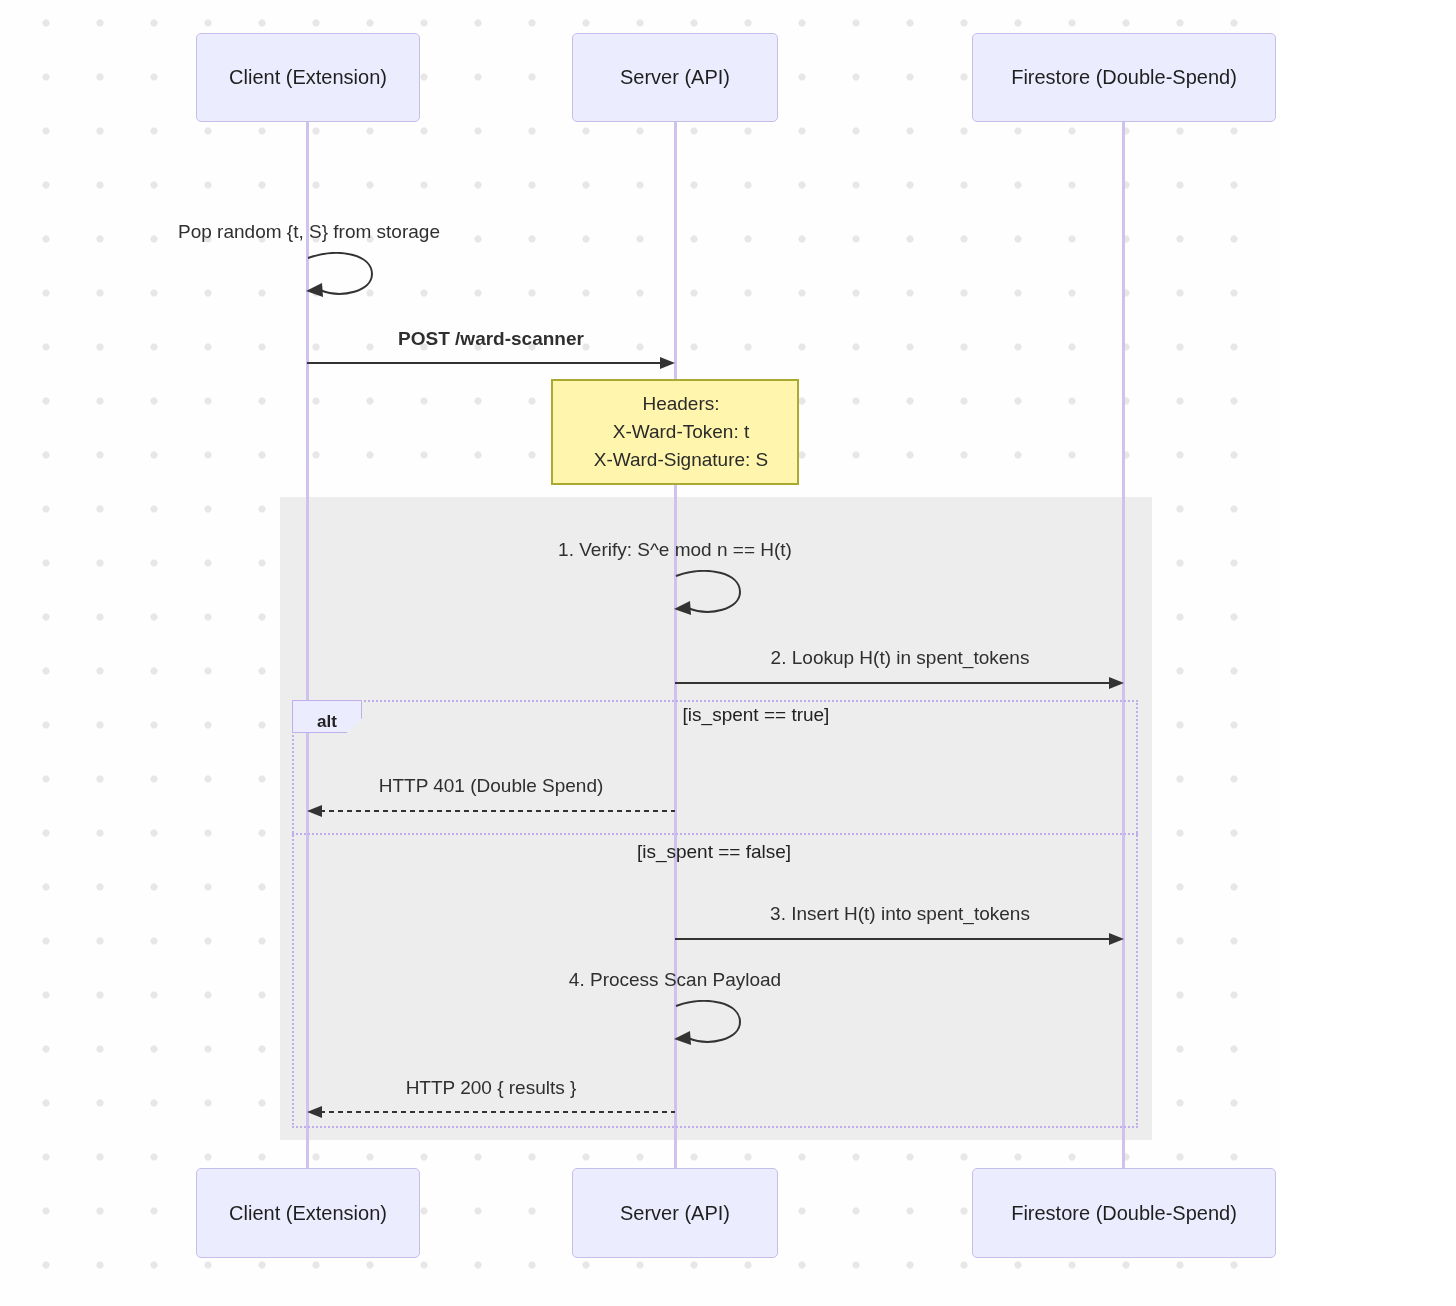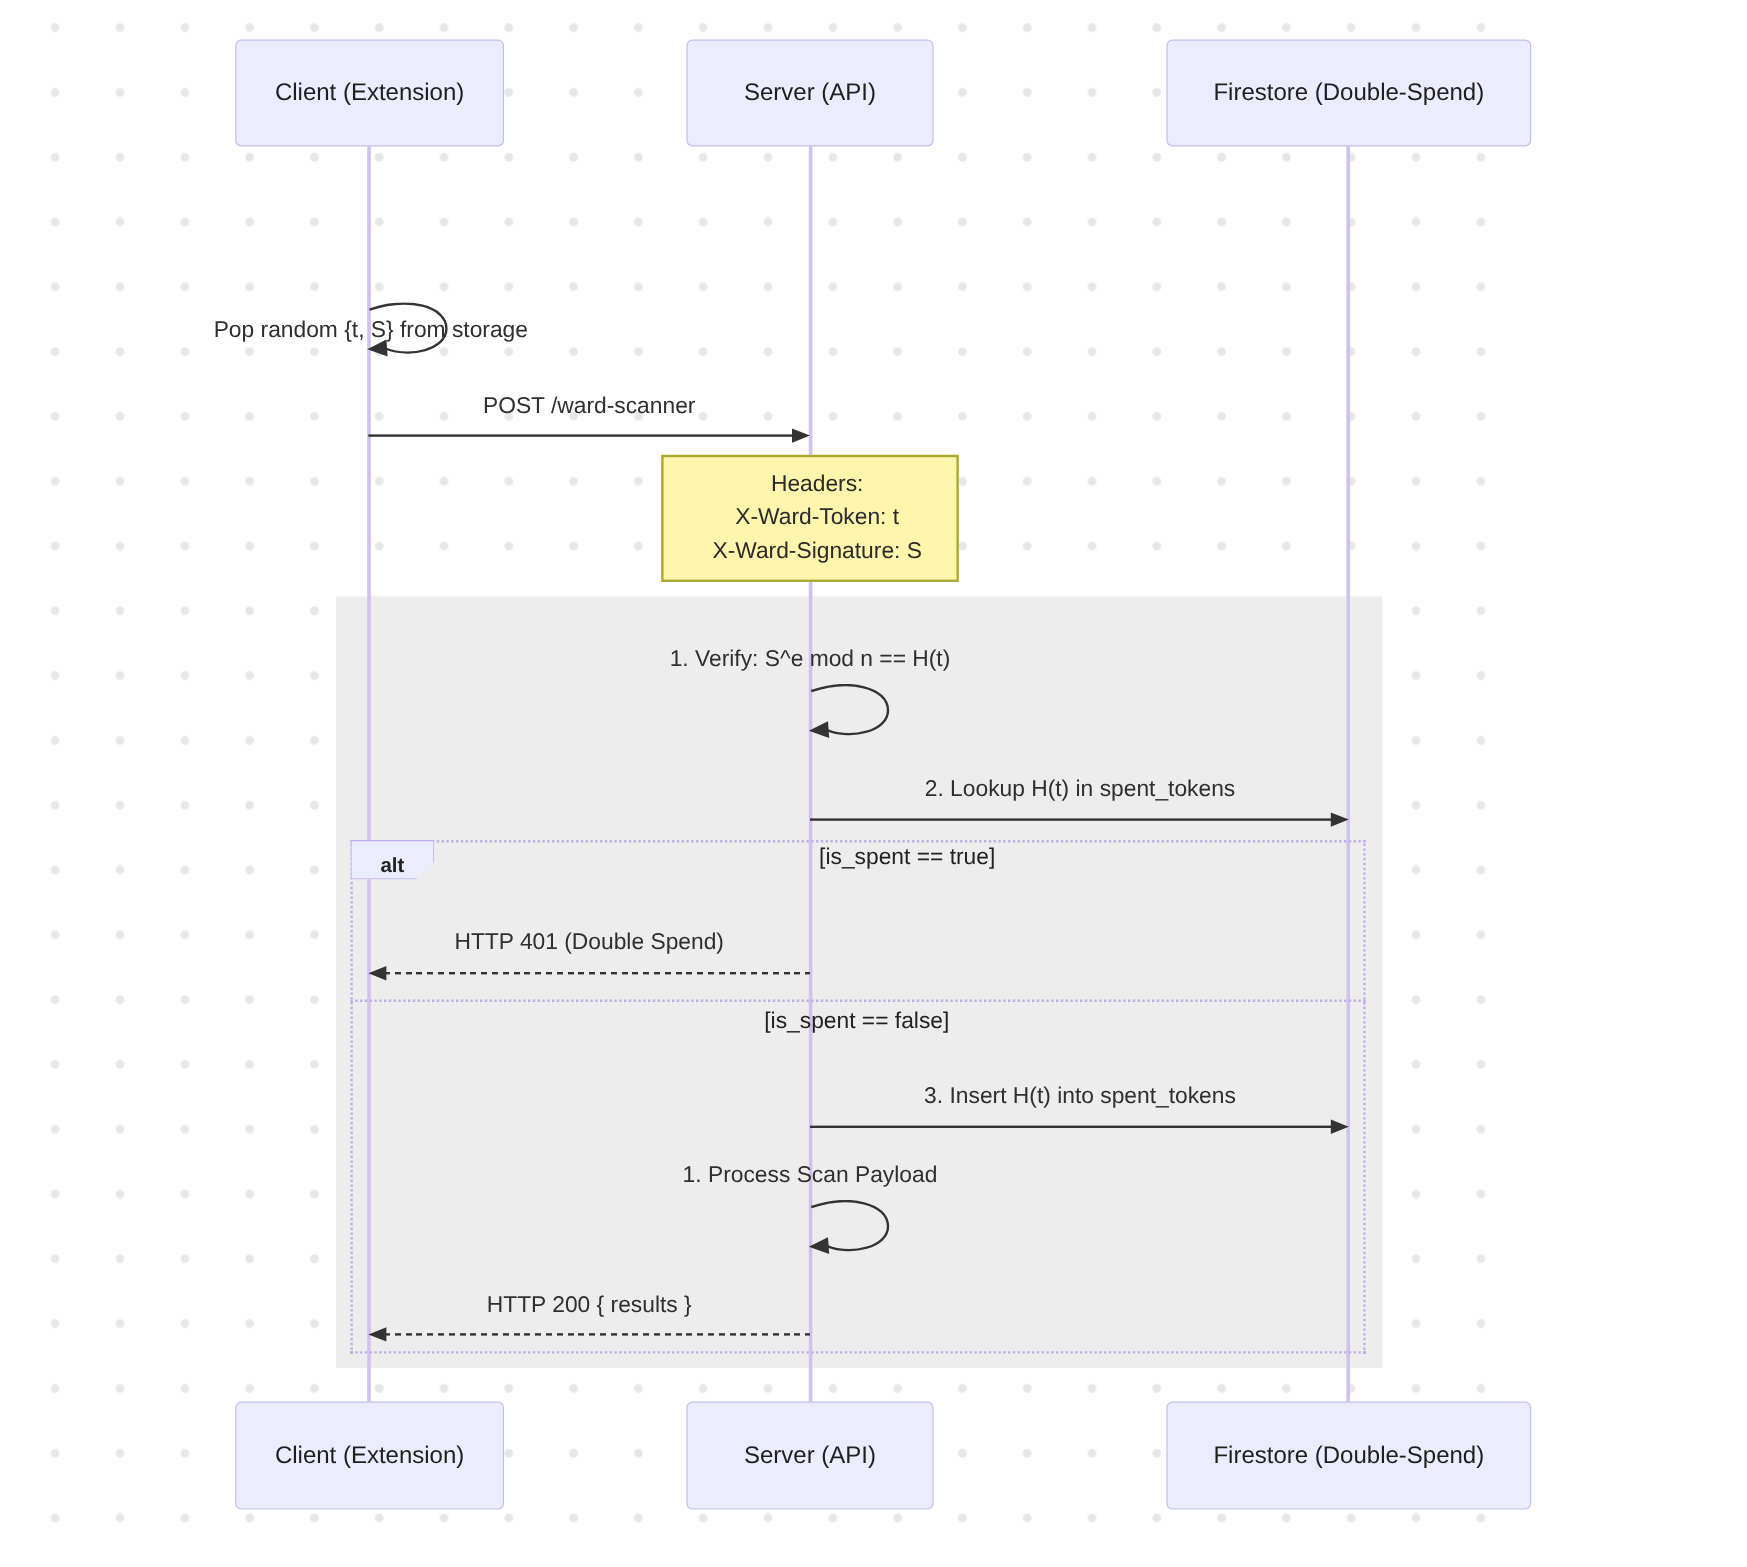--- a/index.html
+++ b/index.html
@@ -61,27 +61,27 @@
     <span>Client (Extension)</span>
   </div>
   <div class="pbox" style="left:572px; top:33px; width:206px; height:89px;">
     <span>Server (API)</span>
   </div>
   <div class="pbox" style="left:972px; top:33px; width:304px; height:89px;">
     <span>Firestore (Double-Spend)</span>
   </div>
 
 
-  <div class="msg" style="left:309px; top:221px;margin-top:44px;">Pop random {t, S} from storage</div>
+  <div class="msg" style="left:309px; top:221px;">Pop random {t, S} from storage</div>
   <svg class="loop-svg" style="left:304px; top:252px;" width="72" height="50" viewBox="0 0 72 50">
     <path d="M4,6 C36,-5 68,3 68,22 C68,39 38,47 16,38" fill="none" stroke="#333333" stroke-width="2"></path>
     <polygon points="18,31 2,39 19,45" fill="#333333"></polygon>
   </svg>
 
-  <div class="msg" style="left:491px; top:328px;">POST /ward-scanner</div>
+  <div class="msg" style="left:491px; top:328px;font-weight:bold;">POST /ward-scanner</div>
   <div class="line" style="left:307px; top:362px; width:355px;"></div>
   <div class="ah ah-right" style="left:660px; top:357px;"></div>
 
   <div class="note" style="left:551px; top:379px; width:248px; height:106px;padding-left:12px;">
     <span>Headers:</span>
     <span>X-Ward-Token: t</span>
     <span>X-Ward-Signature: S</span>
   </div>
 
   <div class="msg" style="left:675px; top:539px;">1. Verify: S^e mod n == H(t)</div>
@@ -104,21 +104,21 @@
   <div class="line dashed" style="left:320px; top:810px; width:355px;"></div>
   <div class="ah ah-left" style="left:307px; top:805px;"></div>
 
   <div class="divider" style="left:292px; top:833px; width:846px;"></div>
   <div class="cond" style="left:714px; top:841px;">[is_spent == false]</div>
 
   <div class="msg" style="left:900px; top:903px;">3. Insert H(t) into spent_tokens</div>
   <div class="line" style="left:675px; top:938px; width:436px;"></div>
   <div class="ah ah-right" style="left:1109px; top:933px;"></div>
 
-  <div class="msg" style="left:675px; top:969px;">1. Process Scan Payload</div>
+  <div class="msg" style="left:675px; top:969px;">4. Process Scan Payload</div>
   <svg class="loop-svg" style="left:672px; top:1000px;" width="72" height="50" viewBox="0 0 72 50">
     <path d="M4,6 C36,-5 68,3 68,22 C68,39 38,47 16,38" fill="none" stroke="#333333" stroke-width="2"></path>
     <polygon points="18,31 2,39 19,45" fill="#333333"></polygon>
   </svg>
 
   <div class="msg" style="left:491px; top:1077px;">HTTP 200 { results }</div>
   <div class="line dashed" style="left:320px; top:1111px; width:355px;"></div>
   <div class="ah ah-left" style="left:307px; top:1106px;"></div>
 
   <div class="pbox" style="left:196px; top:1168px; width:224px; height:90px;">

